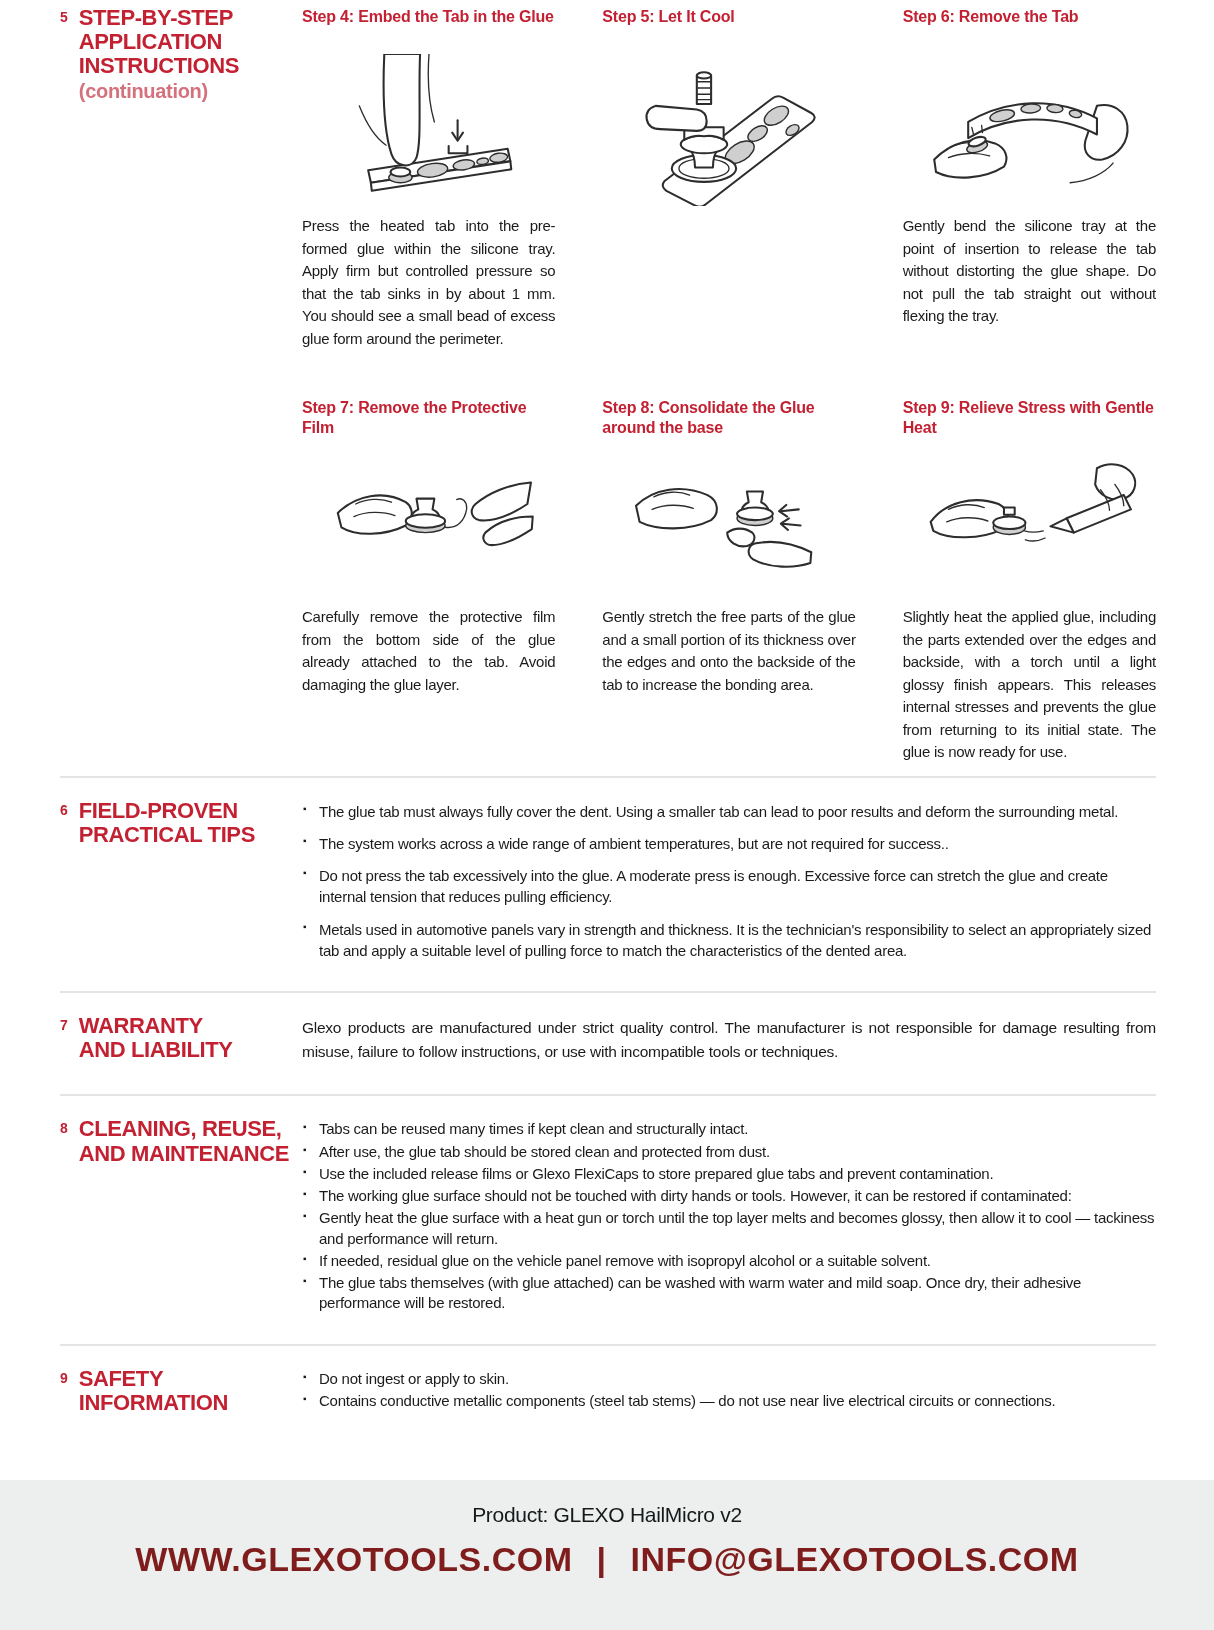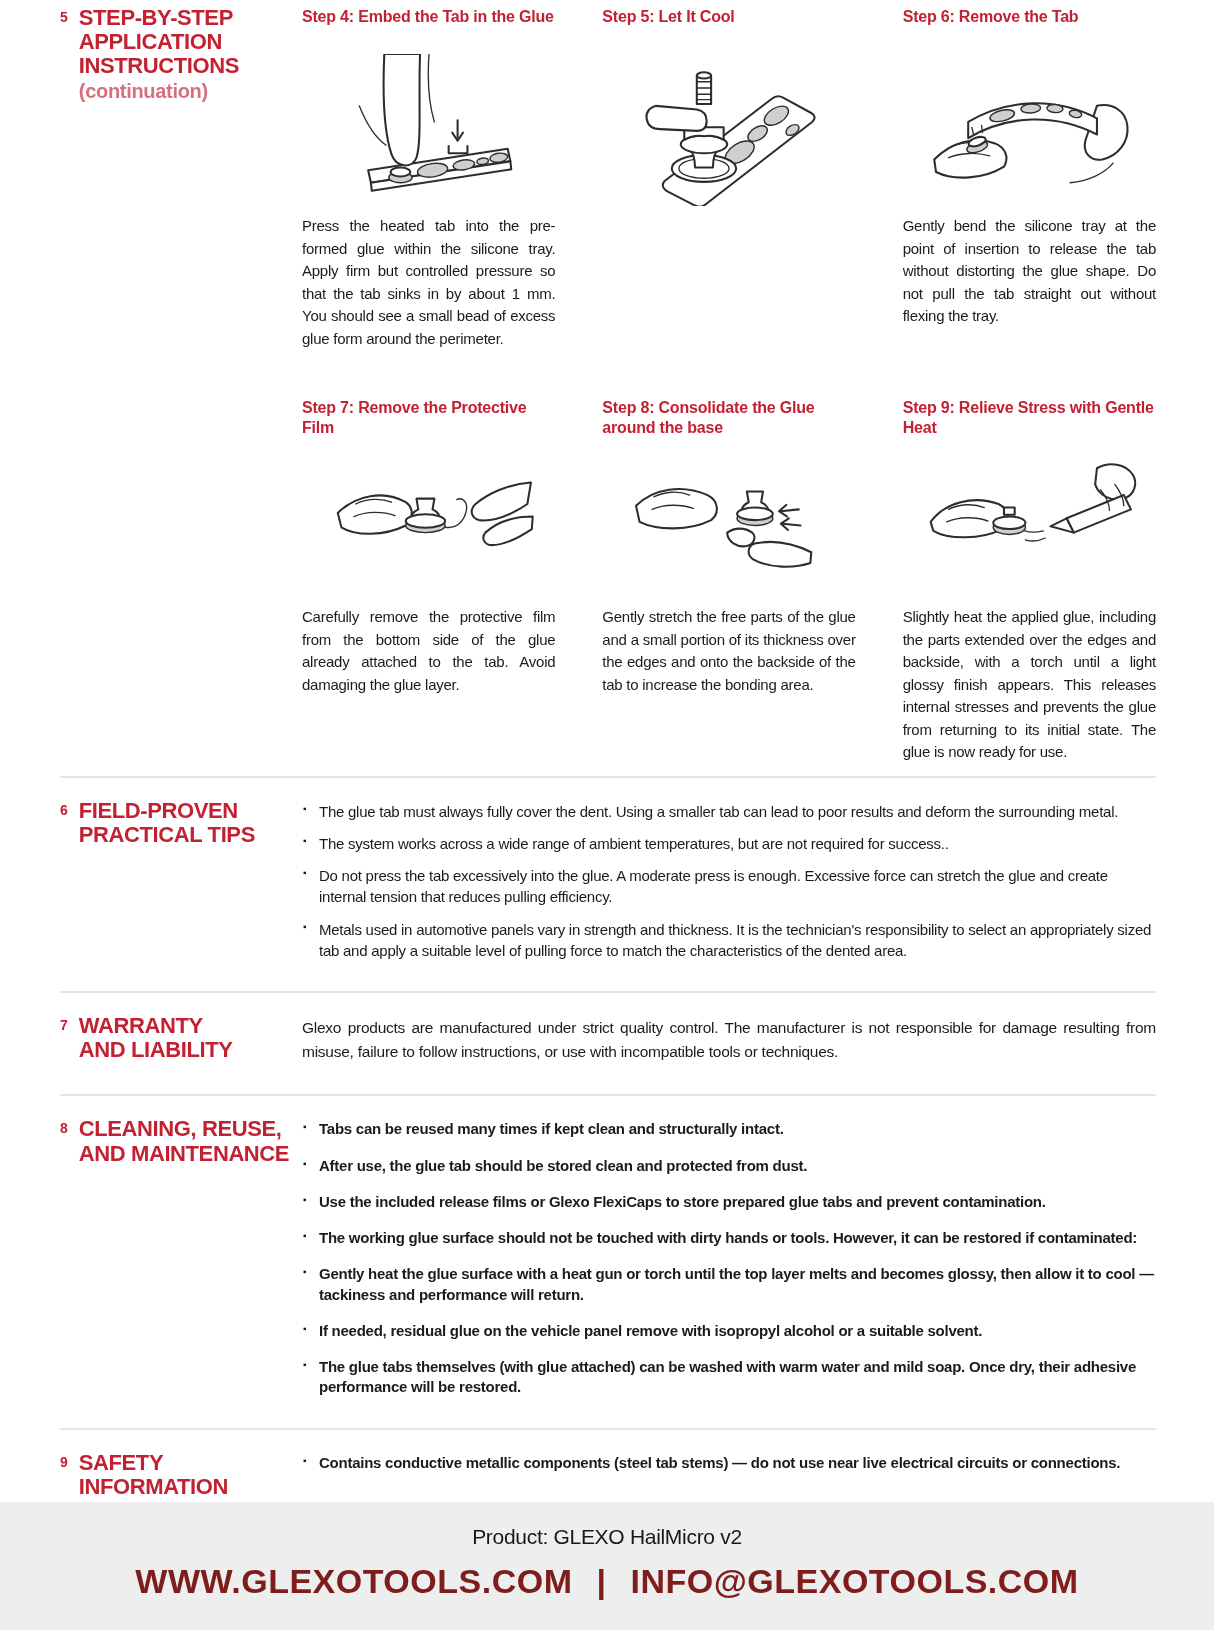--- a/index.html
+++ b/index.html
@@ -31,27 +31,27 @@
   .step-illo svg{display:block;}
   .step-text{font-size:15px;line-height:1.5;text-align:justify;letter-spacing:-0.25px;}
 
   .divider{border:0;border-top:2px solid var(--line);margin:12px 0 0;}
 
   .sec-block{padding:21px 0 18px;}
   .bullets{list-style:none;margin:0;padding:2px 0 0;flex:1;font-size:15px;letter-spacing:-0.25px;}
   .bullets li{position:relative;padding-left:17px;line-height:1.42;}
   .bullets li::before{content:"▪";position:absolute;left:1px;top:1px;font-size:10px;}
   .bullets.spaced li + li{margin-top:11px;}
-  .bullets.tight li{line-height:1.35;font-weight:bold;}
-  .bullets.tight li + li{margin-top:16px;}
+  .bullets.tight li{line-height:1.35;}
+  .bullets.tight li + li{margin-top:2px;}
 
   .para{flex:1;font-size:15.5px;line-height:1.55;text-align:justify;letter-spacing:-0.25px;padding-top:2px;}
 
   .footer{
-    position:absolute;left:0;right:0;bottom:0;height:128px;
+    position:absolute;left:0;right:0;bottom:0;height:150px;
     background:var(--footer-bg);text-align:center;padding-top:23px;
   }
   .footer-product{font-size:21px;letter-spacing:-0.3px;color:#15191a;}
   .footer-big{margin-top:13px;font-size:34px;font-weight:bold;letter-spacing:0.5px;color:#7f1d1d;white-space:nowrap;}
   .footer-sep{display:inline-block;margin:0 24px;}
 
   
   .ln{fill:none;stroke:#2d2d2d;stroke-width:2.3;stroke-linecap:round;stroke-linejoin:round;}
   .wh{fill:#fff;stroke:#2d2d2d;stroke-width:2.3;stroke-linecap:round;stroke-linejoin:round;}
   .gl{fill:var(--glue);stroke:#2d2d2d;stroke-width:1.6;}
@@ -256,20 +256,21 @@
 
   <div class="section-row sec-block">
     <div class="label-col">
       <span class="sec-num">9</span>
       <div class="sec-title">
         <div>SAFETY</div>
         <div>INFORMATION</div>
       </div>
     </div>
     <ul class="bullets tight">
+      <li>Do not ingest or apply to skin.</li>
       <li>Contains conductive metallic components (steel tab stems) — do not use near live electrical circuits or connections.</li>
     </ul>
   </div>
 
 </div>
 
 <div class="footer">
   <div class="footer-product">Product: GLEXO HailMicro v2</div>
   <div class="footer-big">
     <span>WWW.GLEXOTOOLS.COM</span><span class="footer-sep">|</span><span>INFO@GLEXOTOOLS.COM</span>

